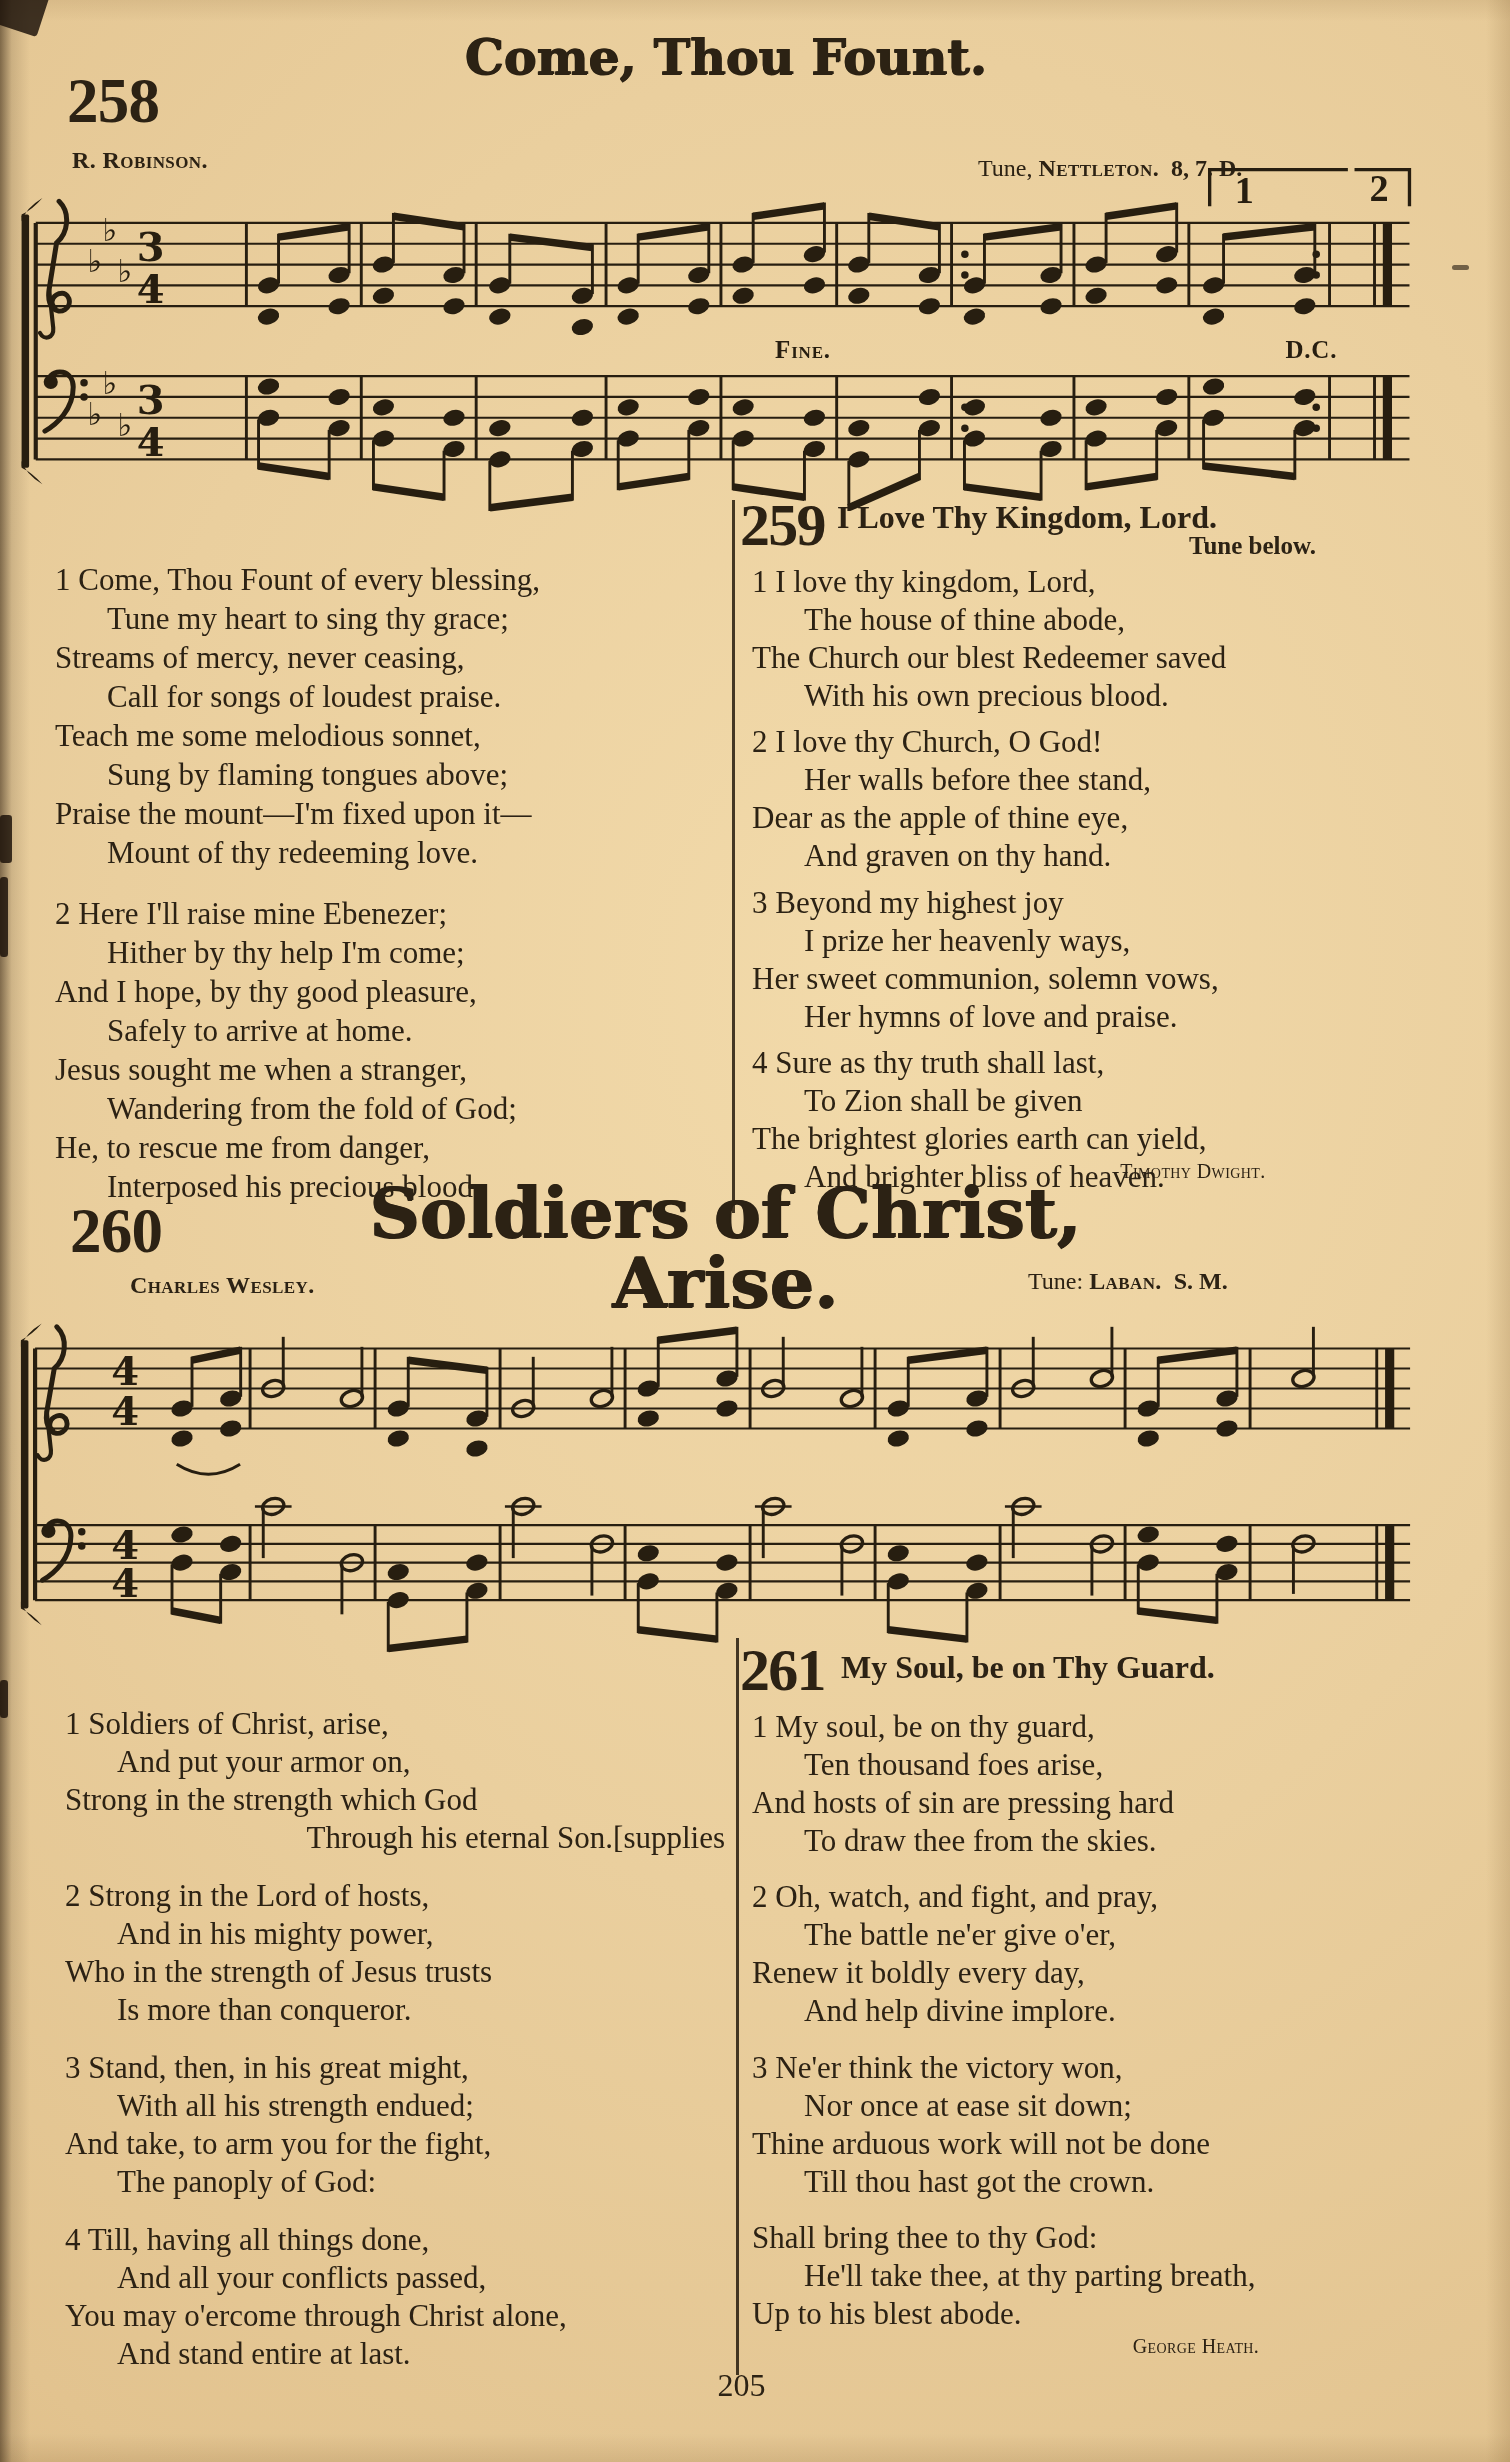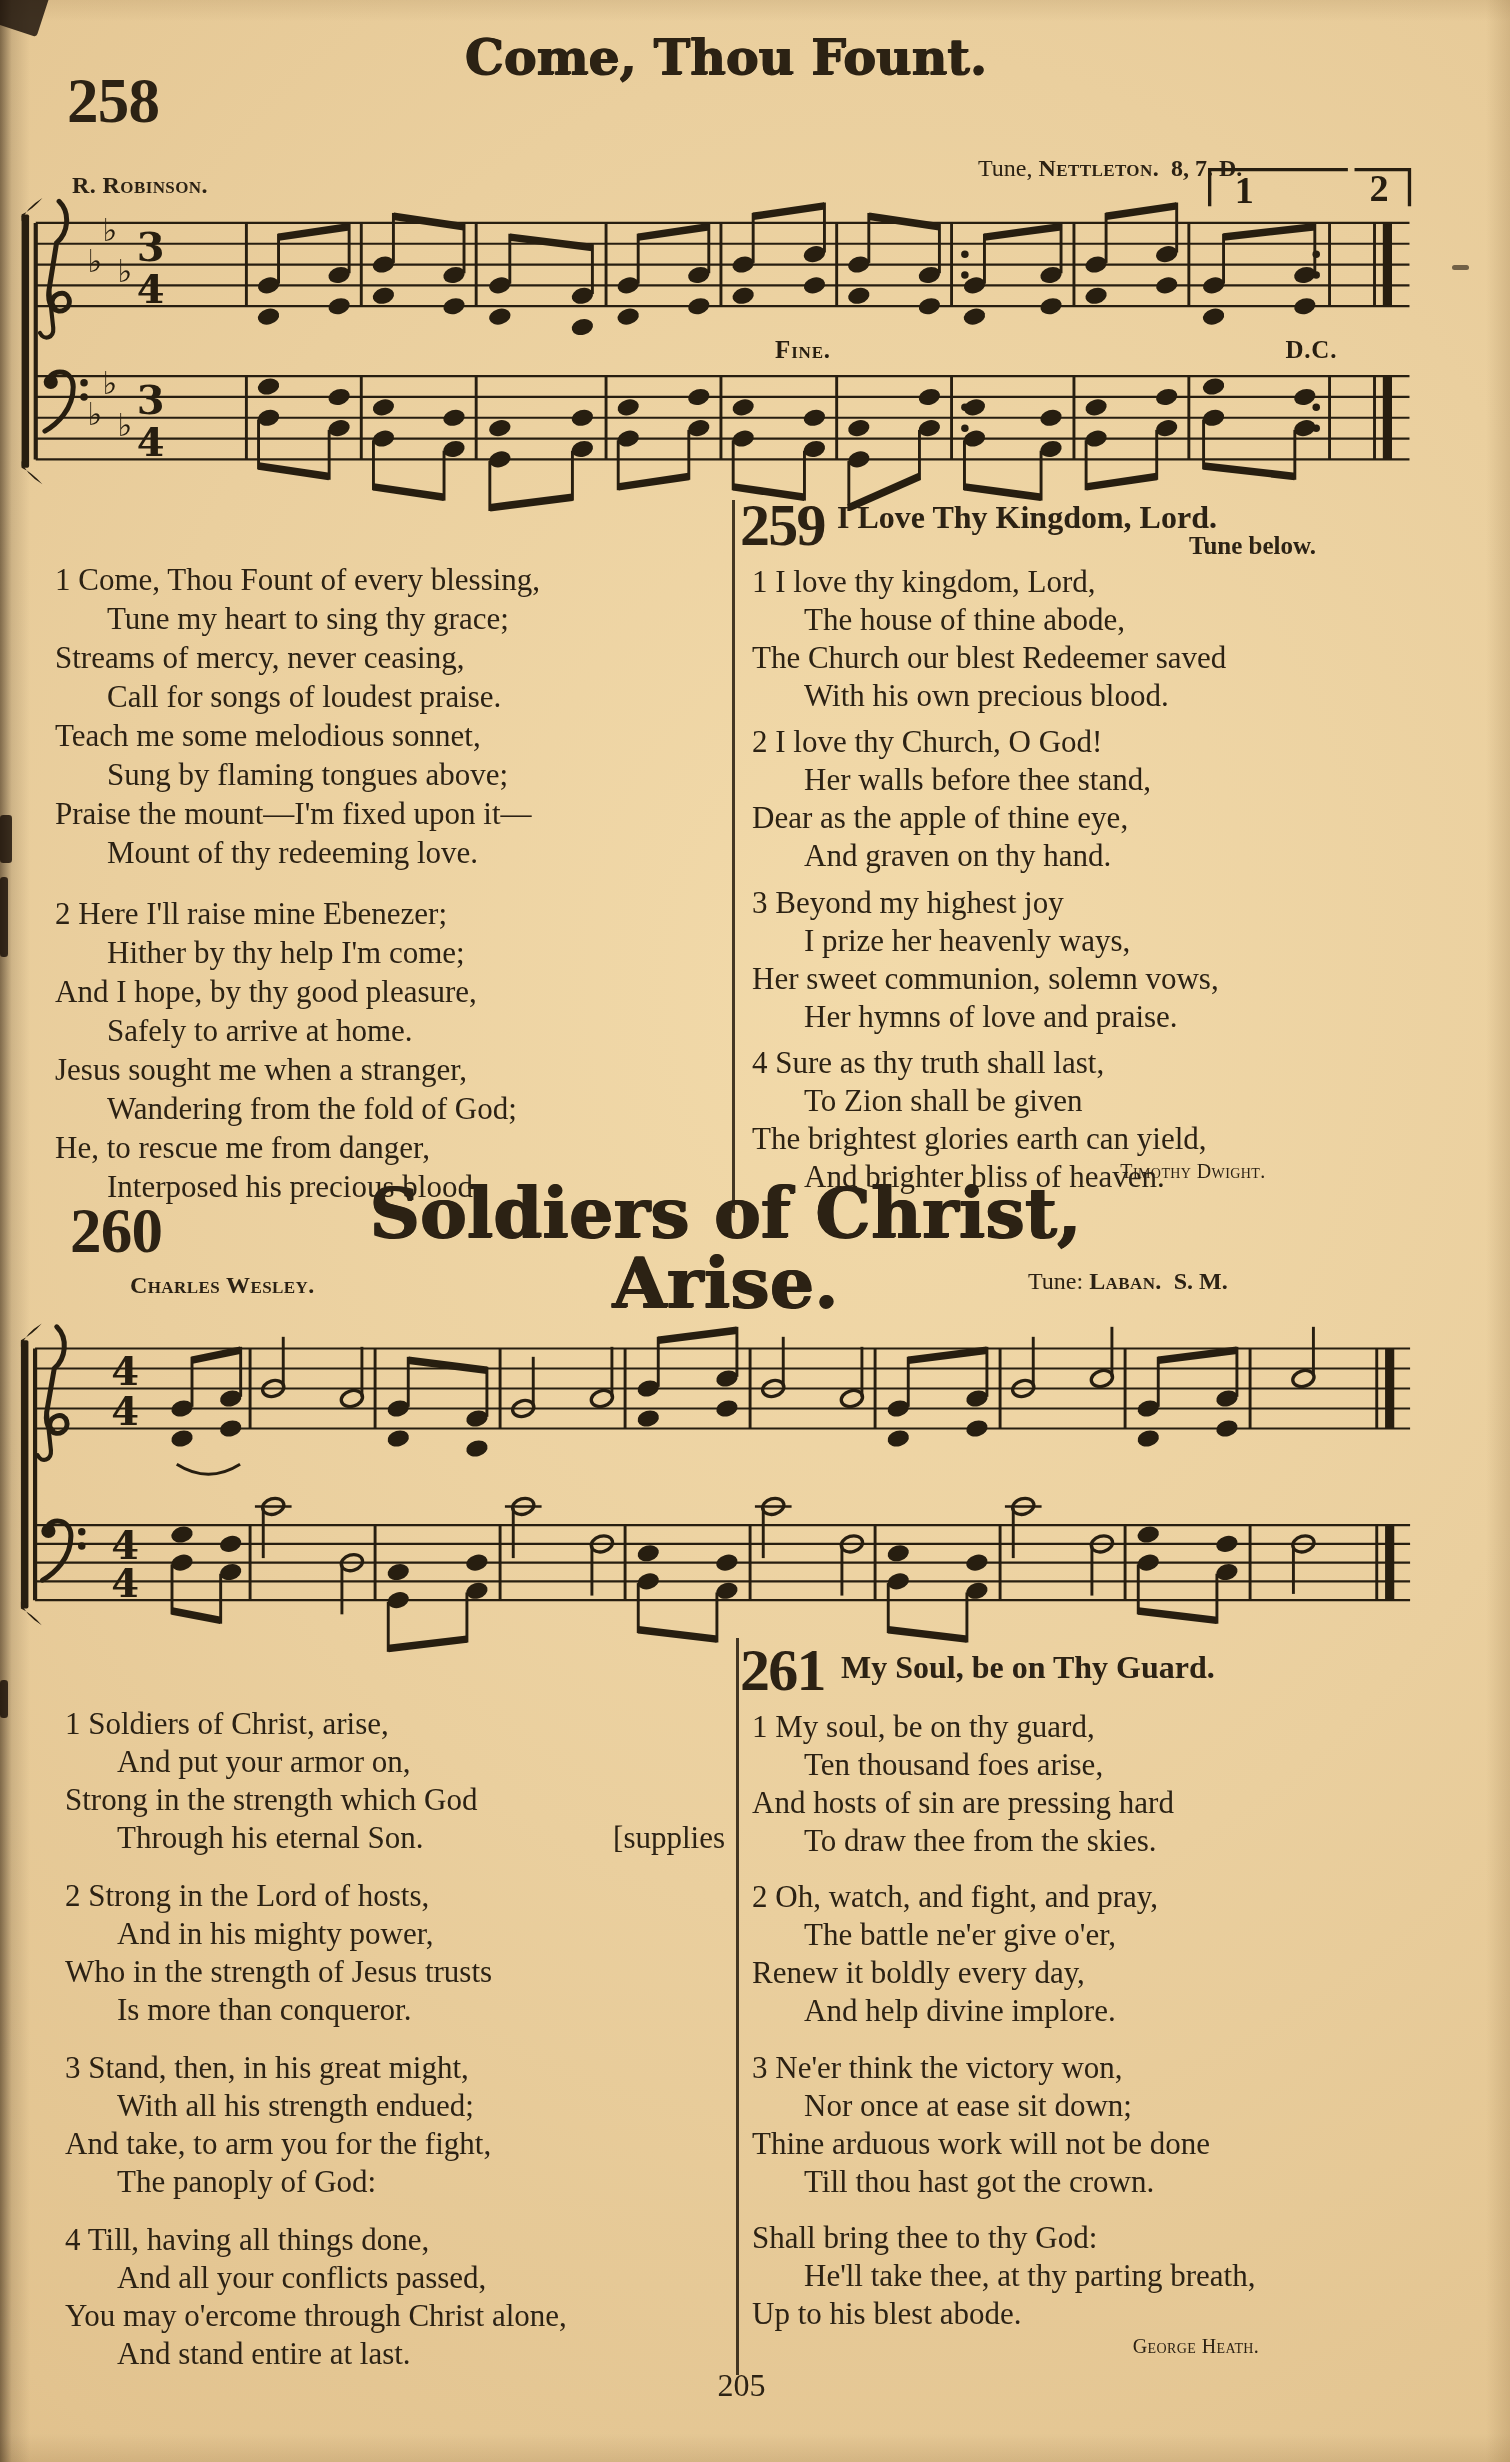--- a/index.html
+++ b/index.html
@@ -18,21 +18,21 @@
       text-shadow:1.3px 0 0 currentColor, 0 0.5px 0 currentColor;}
   #t258{left:367px;top:33px;width:717px;text-align:center;font-size:49px;}
   #t260{left:275px;top:1178px;width:900px;text-align:center;font-size:70px;}
   .caption{font-size:24px;line-height:1.1;}
   .bsc{font-variant:small-caps;font-weight:bold;letter-spacing:0.4px;}
   .htitle{font-weight:bold;font-size:32px;line-height:1.1;}
   .col{position:absolute;}
   .vline{font-size:31px;line-height:39px;white-space:nowrap;}
   .col260 .vline,.col259 .vline,.col261 .vline{line-height:38px;}
   .vline:nth-child(even){padding-left:52px;}
-  .flexline{display:flex;justify-content:space-between;}
+  .flexline{display:flex;justify-content:flex-end;}
   .col258 .verse+.verse{margin-top:21.7px;}
   .col259 .verse+.verse{margin-top:8.3px;}
   .col260 .verse+.verse{margin-top:20px;}
   .col261 .verse+.verse{margin-top:18.3px;}
   .attr{position:absolute;font-size:20px;font-weight:normal;font-variant:small-caps;letter-spacing:0.4px;text-align:center;}
   .rule{position:absolute;width:2.5px;background:rgba(38,27,13,.85);}
   #pageno{left:0;top:2367px;width:1483px;text-align:center;font-size:32px;font-weight:normal;}
   svg.score{position:absolute;left:0;pointer-events:none;}
   .mlabel{font:bold 30px "Liberation Serif",serif;font-variant:small-caps;fill:#271e10;letter-spacing:1px;}
   .etext{font:bold 46px "Liberation Serif",serif;fill:#271e10;}
@@ -47,21 +47,21 @@
 <div class="page">
 
   <div class="smudge" style="left:-20px;top:-16.7px;width:65px;height:45px;transform:rotate(18deg);"></div>
   <div class="smudge" style="left:0;top:815px;width:11.7px;height:48px;"></div>
   <div class="smudge" style="left:0;top:877px;width:7.5px;height:80px;"></div>
   <div class="smudge" style="left:0;top:1680px;width:8.3px;height:38px;"></div>
   <div class="smudge" style="left:1452px;top:265px;width:16.7px;height:5px;opacity:.7;"></div>
 
   <div class="abs num-lg" id="n258" style="left:67px;top:70px;">258</div>
   <div class="abs bl" id="t258">Come, Thou Fount.</div>
-  <div class="abs caption bsc" style="left:72px;top:147px;margin-top:25px;">R. Robinson.</div>
+  <div class="abs caption bsc" style="left:72px;top:147px;">R. Robinson.</div>
   <div class="abs caption" style="left:978px;top:155px;">
     <span>Tune,</span>
     <span class="bsc">Nettleton.</span>&nbsp;
     <span style="font-weight:bold;">8, 7.  D.</span>
   </div>
 
   <svg class="score" id="musicA" style="top:158px;" width="1511" height="358" viewBox="0 0 1813 430">
     <polyline class="ebr" points="1452,58 1452,14 1618,14"></polyline>
     <polyline class="ebr" points="1626,14 1692,14 1692,58"></polyline>
     <text class="etext" x="1482" y="54">1</text>

